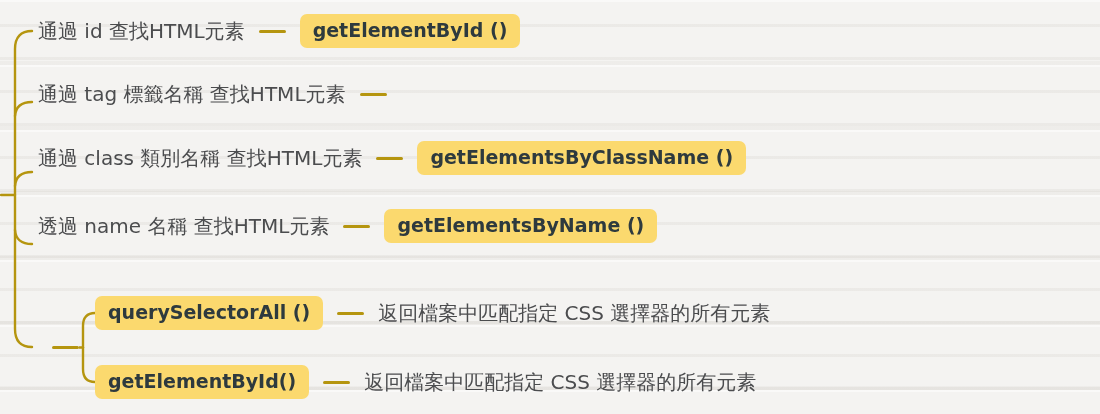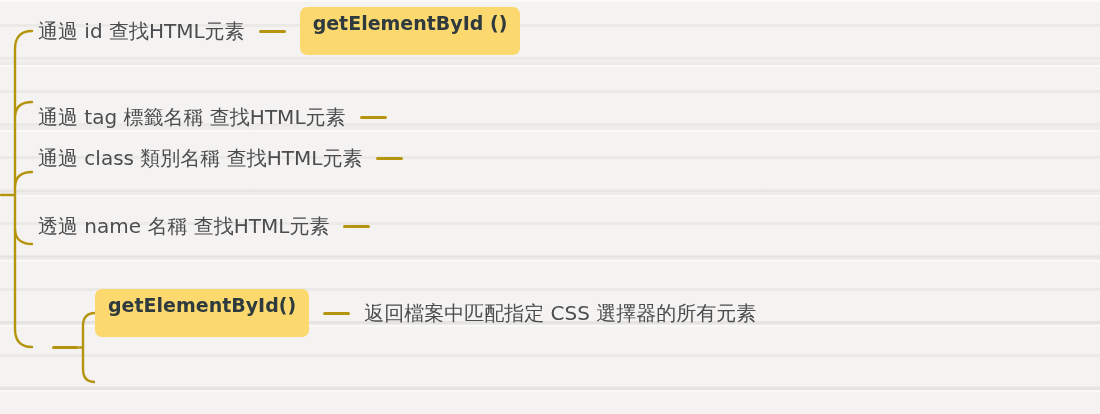--- a/index.html
+++ b/index.html
@@ -29,21 +29,21 @@
     display:flex;align-items:center;white-space:nowrap;
   }
   .label{font-size:20px;color:#4b4c4e;}
   .dash{
     flex:none;width:27px;height:3px;background:#b5950f;
     border-radius:2px;margin:0 14px;
   }
   .method-box{
     background:#fbd96e;color:#2e3a3e;
     font-weight:700;font-size:19px;line-height:24px;
-    padding:4px 13px 20px;border-radius:7px;
+    padding:4px 13px 6px;border-radius:7px;
   }
   .row-css{height:105px;}
   .row-css > .dash{margin-right:0;}
   .subtree{
     position:relative;height:105px;
     display:flex;flex-direction:column;justify-content:space-between;
     padding-left:16px;
   }
   .bracket{position:absolute;left:0;top:0;width:16px;height:105px;}
   .subrow{display:flex;align-items:center;height:36px;white-space:nowrap;}
@@ -61,44 +61,51 @@
     <path d="M32,172 Q16,172 15,186"></path>
     <path d="M32,244 Q16,244 15,230"></path>
   </svg>
 
   <div class="row" style="top:13px">
     <span class="label">通過 id 查找HTML元素</span>
     <span class="dash"></span>
     <span class="method-box">getElementById ()</span>
   </div>
 
-  <div class="row" style="top:99px">
+  <div class="row" style="top:76px">
     <span class="label">通過 tag 標籤名稱 查找HTML元素</span>
     <span class="dash"></span>
   </div>
 
   <div class="row" style="top:140px">
     <span class="label">通過 class 類別名稱 查找HTML元素</span>
     <span class="dash"></span>
+    <span class="method-box">getElementsByClassName ()</span>
   </div>
 
   <div class="row" style="top:208px">
     <span class="label">透過 name 名稱 查找HTML元素</span>
     <span class="dash"></span>
+    <span class="method-box">getElementsByName ()</span>
   </div>
 
   <div class="row row-css" style="top:295px">
     <span class="dash"></span>
 
     <div class="subtree">
       <svg class="bracket" viewBox="0 0 16 105" xmlns="http://www.w3.org/2000/svg">
         <path d="M0,52.5 L4,52.5"></path>
         <path d="M16,18 Q4,18 4,31 L4,74 Q4,87 16,87"></path>
       </svg>
 
+      <div class="subrow">
+        <span class="method-box">querySelectorAll ()</span>
+        <span class="dash"></span>
+        <span class="desc">返回檔案中匹配指定 CSS 選擇器的所有元素</span>
+      </div>
 
       <div class="subrow">
         <span class="method-box">getElementById()</span>
         <span class="dash"></span>
         <span class="desc">返回檔案中匹配指定 CSS 選擇器的所有元素</span>
       </div>
     </div>
   </div>
 
 </div>

